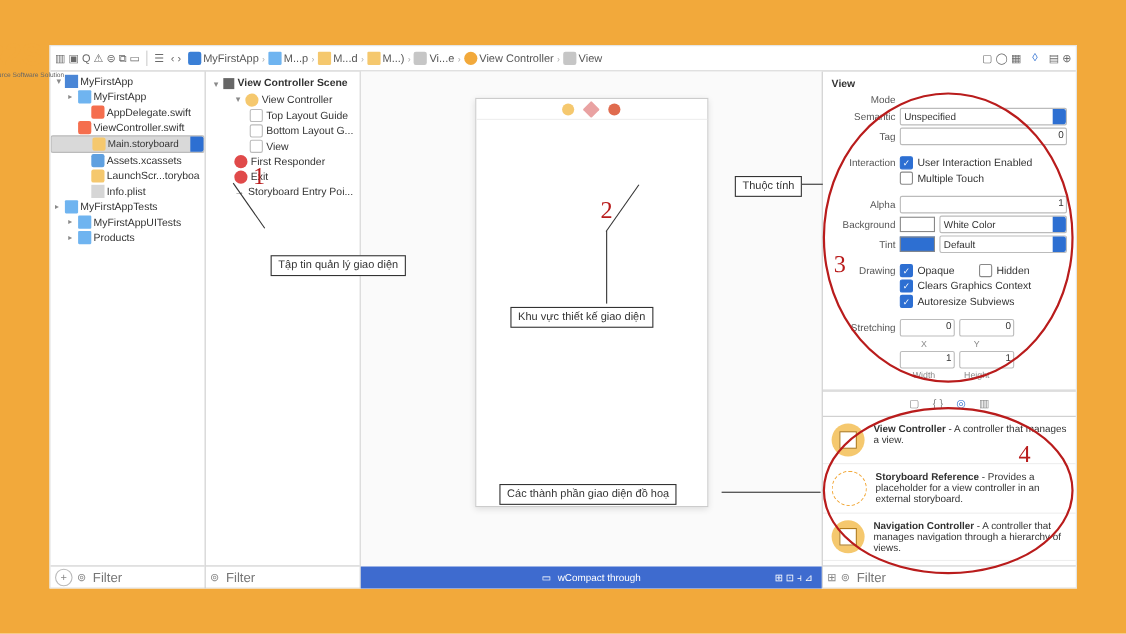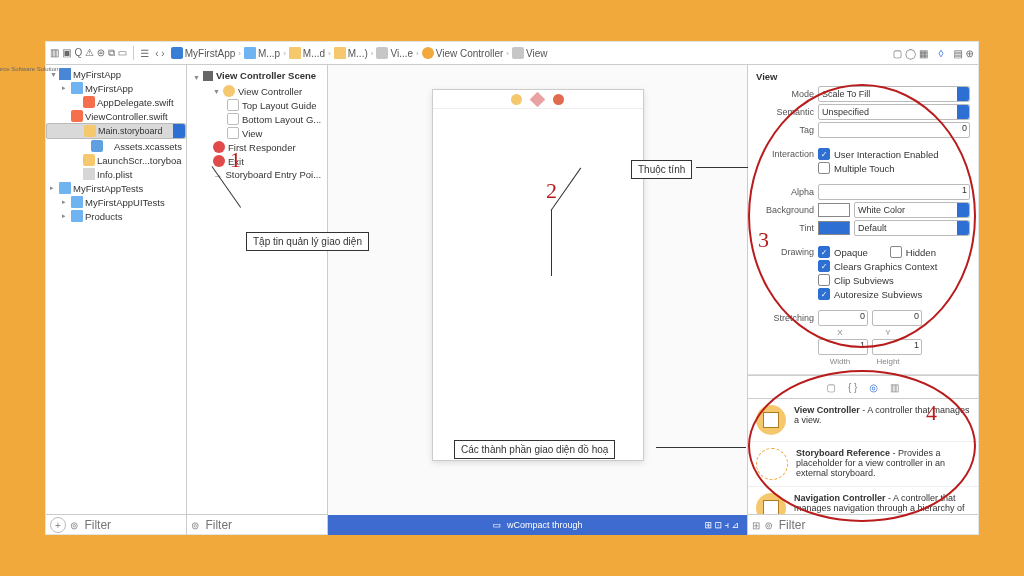--- a/index.html
+++ b/index.html
@@ -158,21 +158,21 @@
             <div class="node" style="padding-left: 16px;">
               <span class="arr"></span>
               <i class="ficon swift"></i>
               <span>ViewController.swift</span>
             </div>
             <div class="node sel" style="padding-left: 28px;">
               <span class="arr"></span>
               <i class="ficon sb"></i>
               <span>Main.storyboard</span>
             </div>
-            <div class="node" style="padding-left: 28px; justify-content: space-between;">
+            <div class="node" style="padding-left: 28px;">
               <span class="arr"></span>
               <i class="ficon xc"></i>
               <span>Assets.xcassets</span>
             </div>
             <div class="node" style="padding-left: 28px;">
               <span class="arr"></span>
               <i class="ficon sb"></i>
               <span>LaunchScr...toryboa</span>
             </div>
             <div class="node" style="padding-left: 28px;">
@@ -262,23 +262,20 @@
         <span><span>wCompact</span>&nbsp;<span>through</span></span>
         <span style="position:absolute;right:8px">⊞ ⊡ ⫞ ⊿</span>
       </div>
     </div>
 
     <div class="panel inspector" style="border-right:none">
       <div class="sect" style="border-bottom:1px solid #ddd">
         <h4>View</h4>
         <div class="row">
             <label>Mode</label>
-            <div class="sel">
-              <span>Scale To Fill</span>
-            </div>
           </div>
         <div class="row">
             <label>Semantic</label>
             <div class="sel">
               <span>Unspecified</span>
             </div>
           </div>
         <div class="row">
             <label>Tag</label>
             <div class="numfield" style="flex:1"><span>0</span></div>
@@ -319,25 +316,20 @@
             <span class="chk on">✓</span>
             <span>Opaque</span>
             <span style="width:14px"></span>
             <span class="chk"></span>
             <span>Hidden</span>
           </div>
         <div class="row">
             <label></label>
             <span class="chk on">✓</span>
             <span>Clears Graphics Context</span>
-          </div>
-        <div class="row">
-            <label></label>
-            <span class="chk"></span>
-            <span>Clip Subviews</span>
           </div>
         <div class="row">
             <label></label>
             <span class="chk on">✓</span>
             <span>Autoresize Subviews</span>
           </div>
         <div style="height:6px"></div>
         <div class="row">
             <label>Stretching</label>
             <div class="numfield"><span>0</span></div>
@@ -389,24 +381,25 @@
         <input placeholder="Filter" style="">
       </div>
     </div>
   </div>
 
   <div class="hand" style="left:184px;top:105px">1</div>
   <div class="callout" style="left:200px;top:190px">Tập tin quản lý giao diện</div>
   <div class="leader" style="left:166px;top:124px;width:50px;height:1px;transform:rotate(55deg);transform-origin:left"></div>
 
   <div class="hand" style="left:500px;top:136px">2</div>
+  <div class="callout" style="left:418px;top:237px">Khu vực thiết kế giao diện</div>
   <div class="leader" style="left:505px;top:168px;width:1px;height:66px"></div>
   <div class="leader" style="left:505px;top:168px;width:52px;height:1px;transform:rotate(-55deg);transform-origin:left"></div>
 
-  <div class="callout" style="left:585px;top:118px">Thuộc tính</div>
+  <div class="callout" style="left:622px;top:118px">Thuộc tính</div>
   <div class="leader" style="left:650px;top:125px;width:52px;height:1px"></div>
   <div class="hand" style="left:712px;top:185px">3</div>
   <div class="ring" style="left:702px;top:42px;width:224px;height:260px;"></div>
 
   <div class="callout" style="left:408px;top:398px">Các thành phần giao diện đồ hoạ</div>
   <div class="leader" style="left:610px;top:405px;width:90px;height:1px"></div>
   <div class="hand" style="left:880px;top:358px">4</div>
   <div class="ring" style="left:702px;top:328px;width:224px;height:148px;"></div>
 </div>
 

